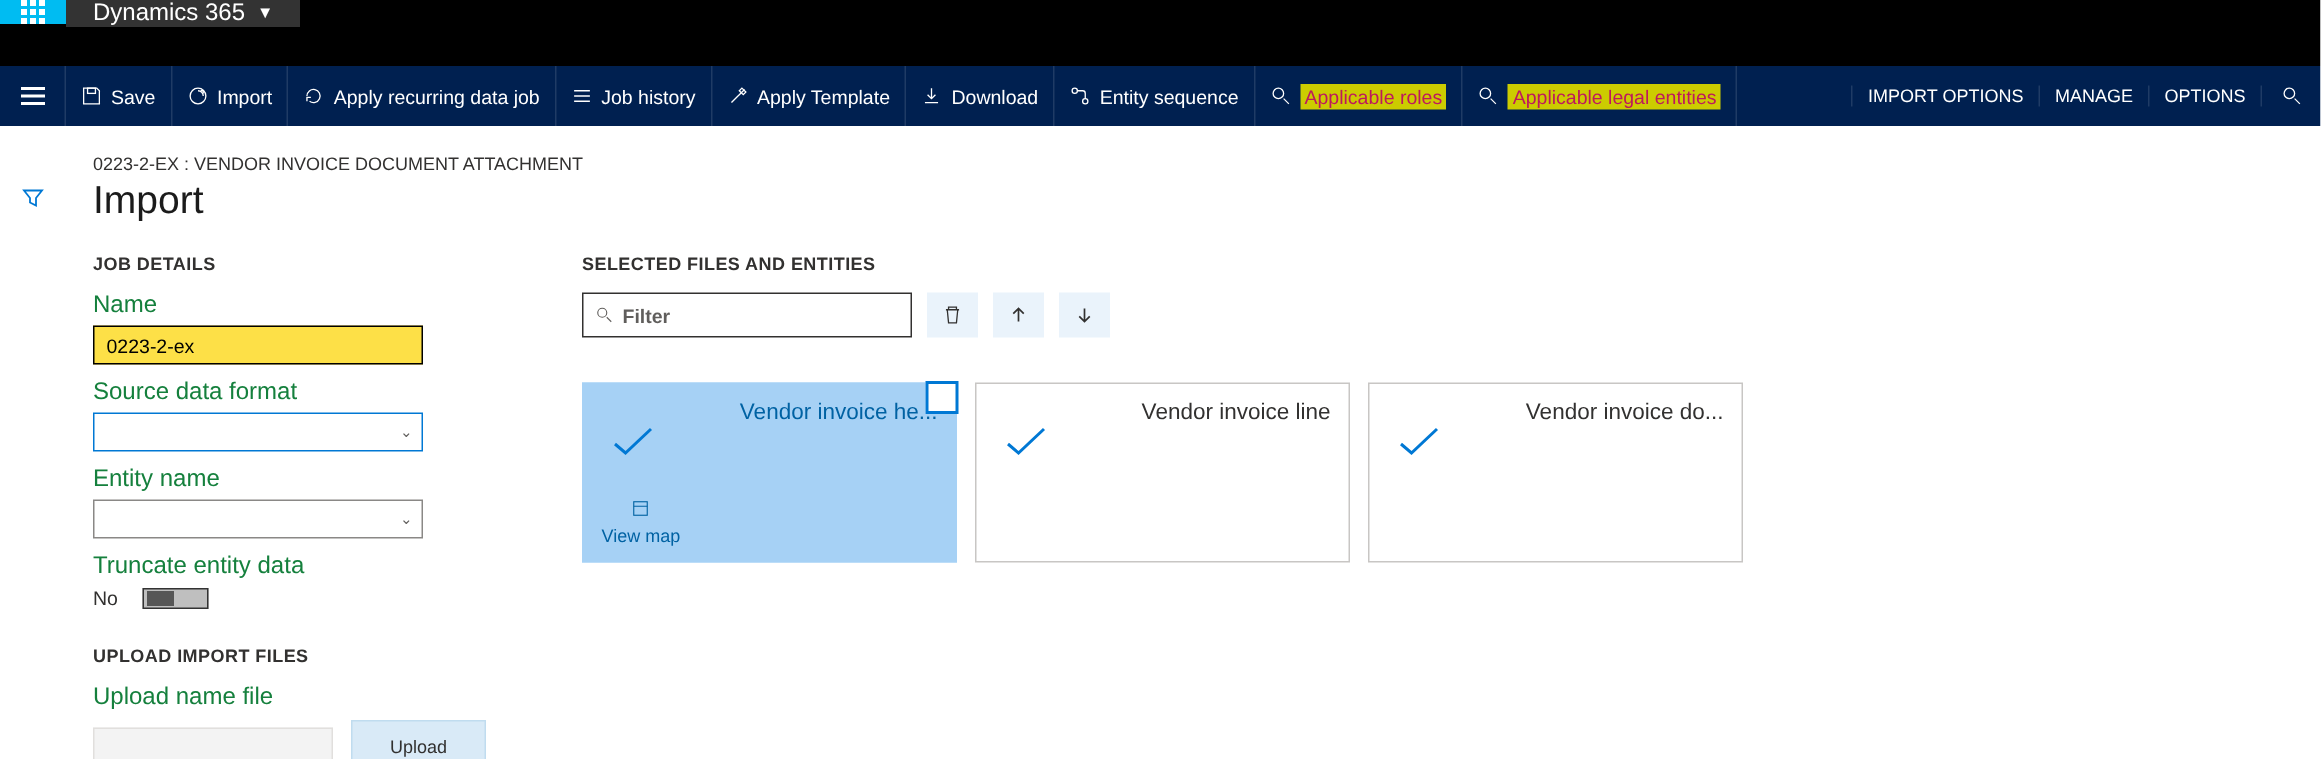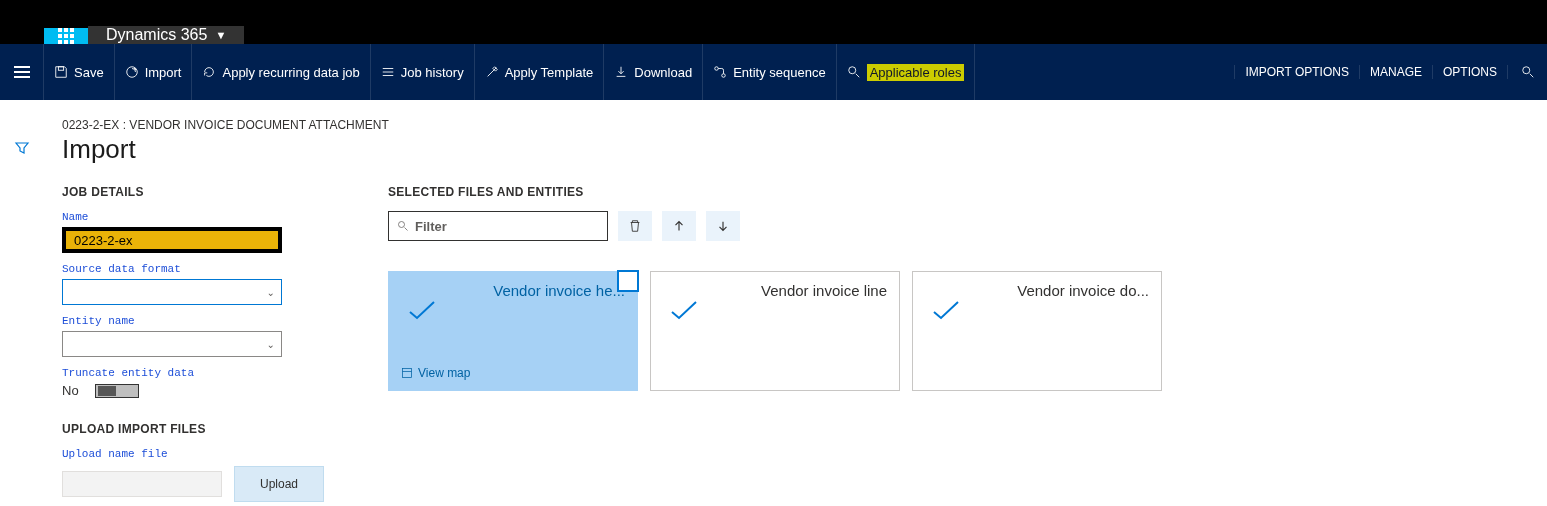--- a/index.html
+++ b/index.html
@@ -1,48 +1,48 @@
 <!DOCTYPE html>
 <html><head>
 <meta charset="utf-8">
 <style>
 * { margin: 0; padding: 0; box-sizing: border-box; font-family: "Segoe UI", Tahoma, sans-serif; }
 body { background: #fff; width: 1547px; height: 506px; overflow: hidden; }
 
-.topbar { display: flex; height: 44px; background: #000; color: #fff; align-items: flex-end; padding-left: 44px; }
+.topbar { display: flex; height: 44px; background: #000; color: #fff; align-items: flex-start; }
 .waffle { width: 44px; background: #00bcf2; display: flex; align-items: center; justify-content: center; }
 .waffle svg { fill: #fff; }
 .brand { background: #333; padding: 0 18px; display: flex; align-items: center; gap: 8px; font-size: 16px; font-weight: 400; }
 .brand .chev { font-size: 11px; }
 
-.ribbon { display: flex; height: 56px; background: #002050; color: #fff; align-items: stretch; font-size: 13px; }
+.ribbon { display: flex; height: 40px; background: #002050; color: #fff; align-items: stretch; font-size: 13px; }
 .ribbon-ham { width: 44px; display: flex; align-items: center; justify-content: center; border-right: 1px solid rgba(255,255,255,0.12); }
 .ribbon-ham svg { fill: #fff; }
 .ribbon-btn { display: flex; align-items: center; gap: 6px; padding: 0 10px; cursor: pointer; border-right: 1px solid rgba(255,255,255,0.12); }
 .ribbon-btn svg { width: 14px; height: 14px; fill: #fff; stroke: #fff; }
-.ribbon-btn .hl { background: #cccc00; color: #0f172a; padding: 1px 3px; }
+.ribbon-btn .hl { background: #cccc00; color: #be185d; padding: 1px 3px; }
 .ribbon-spacer { flex: 1; }
 .ribbon-right { display: flex; align-items: center; }
 .ribbon-right .ribbon-btn { border-left: 1px solid rgba(255,255,255,0.12); border-right: none; font-size: 12px; }
 .ribbon-search { width: 40px; display: flex; align-items: center; justify-content: center; border-left: 1px solid rgba(255,255,255,0.12); }
 
 .work { display: flex; }
 .left-rail { width: 44px; padding-top: 40px; display: flex; justify-content: center; }
 .left-rail svg { stroke: #0078d4; fill: none; }
 
 .main { padding: 18px 22px 18px 18px; flex: 1; }
 .crumb { font-size: 12px; color: #323130; }
 .pagetitle { font-size: 26px; font-weight: 300; color: #1b1b1b; margin-top: 2px; }
 
 .cols { display: flex; gap: 64px; margin-top: 20px; }
 
 .sec-title { font-size: 12px; font-weight: 700; color: #323130; letter-spacing: 0.3px; margin-bottom: 12px; }
 
-.field-label { font-size: 11px; color: #1d4ed8; margin-top: 10px; margin-bottom: 4px; font-family: Liberation Mono, monospace; }
-.text-input { width: 220px; height: 26px; background: #eab308; border: 4px solid #000000; padding: 0 8px; font-size: 13px; }
+.field-label { font-size: 16px; color: #15803d; margin-top: 10px; margin-bottom: 4px; }
+.text-input { width: 220px; height: 26px; background: #fde047; border: 1px solid #000000; padding: 0 8px; font-size: 13px; }
 .select { width: 220px; height: 26px; border: 1px solid #0078d4; background: #fff; position: relative; display: flex; align-items: center; }
 .select.plain { border-color: #8a8886; }
 .select .caret { position: absolute; right: 6px; font-size: 10px; color: #605e5c; }
 
 .toggle-row { display: flex; align-items: center; gap: 16px; margin-top: 4px; }
 .toggle-row .no { font-size: 13px; color: #323130; }
 .toggle { width: 44px; height: 14px; border: 1px solid #333; background: #bfbfbf; position: relative; }
 .toggle::after { content: ""; position: absolute; left: 2px; top: 1px; width: 18px; height: 10px; background: #565656; }
 
 .upsec { margin-top: 24px; }
@@ -57,21 +57,21 @@
 .icon-btn svg { stroke: #323130; fill: none; }
 
 .cards { display: flex; gap: 12px; margin-top: 30px; }
 .card { width: 250px; height: 120px; border: 1px solid #c8c6c4; position: relative; padding: 10px 12px; }
 .card.selected { background: #a6d1f5; border-color: #a6d1f5; }
 .card .check-box-corner { position: absolute; top: -2px; right: -2px; width: 22px; height: 22px; border: 2px solid #0078d4; background: #fff; }
 .card-title { text-align: right; font-size: 15px; color: #323130; white-space: nowrap; overflow: hidden; text-overflow: ellipsis; padding-left: 60px; }
 .card.selected .card-title { color: #0062a3; }
 .card-check { position: absolute; left: 18px; top: 28px; }
 .card-check svg { stroke: #0078d4; fill: none; stroke-width: 2; }
-.card-footer { position: absolute; left: 12px; bottom: 10px; font-size: 12px; color: #0062a3; display: flex; gap: 5px; align-items: center; }
+.card-footer { position: absolute; left: 12px; bottom: 10px; font-size: 12px; color: #0062a3; display: flex; gap: 5px; align-items: center; flex-direction: column; }
 .card-footer svg { stroke: #0062a3; fill: none; }
 </style>
 </head>
 <body>
 
 <div class="topbar">
   <div class="waffle">
     <svg width="16" height="16" viewBox="0 0 16 16">
         <rect x="0" y="0" width="4" height="4"></rect>
         <rect x="6" y="0" width="4" height="4"></rect>
@@ -148,20 +148,27 @@
         <path d="M6 4h4a2 2 0 0 1 2 2v4" fill="none" stroke="#fff"></path>
       </svg>
     <span>Entity sequence</span>
   </div>
   <div class="ribbon-btn">
     <svg viewBox="0 0 16 16">
         <circle cx="6" cy="6" r="4" fill="none" stroke="#fff"></circle>
         <line x1="10" y1="10" x2="14" y2="14" stroke="#fff"></line>
       </svg>
     <span class="hl">Applicable roles</span>
+  </div>
+  <div class="ribbon-btn">
+    <svg viewBox="0 0 16 16">
+        <circle cx="6" cy="6" r="4" fill="none" stroke="#fff"></circle>
+        <line x1="10" y1="10" x2="14" y2="14" stroke="#fff"></line>
+      </svg>
+    <span class="hl">Applicable legal entities</span>
   </div>
   <div class="ribbon-spacer"></div>
   <div class="ribbon-right">
     <div class="ribbon-btn">
         <span>IMPORT OPTIONS</span>
       </div>
     <div class="ribbon-btn">
         <span>MANAGE</span>
       </div>
     <div class="ribbon-btn">

